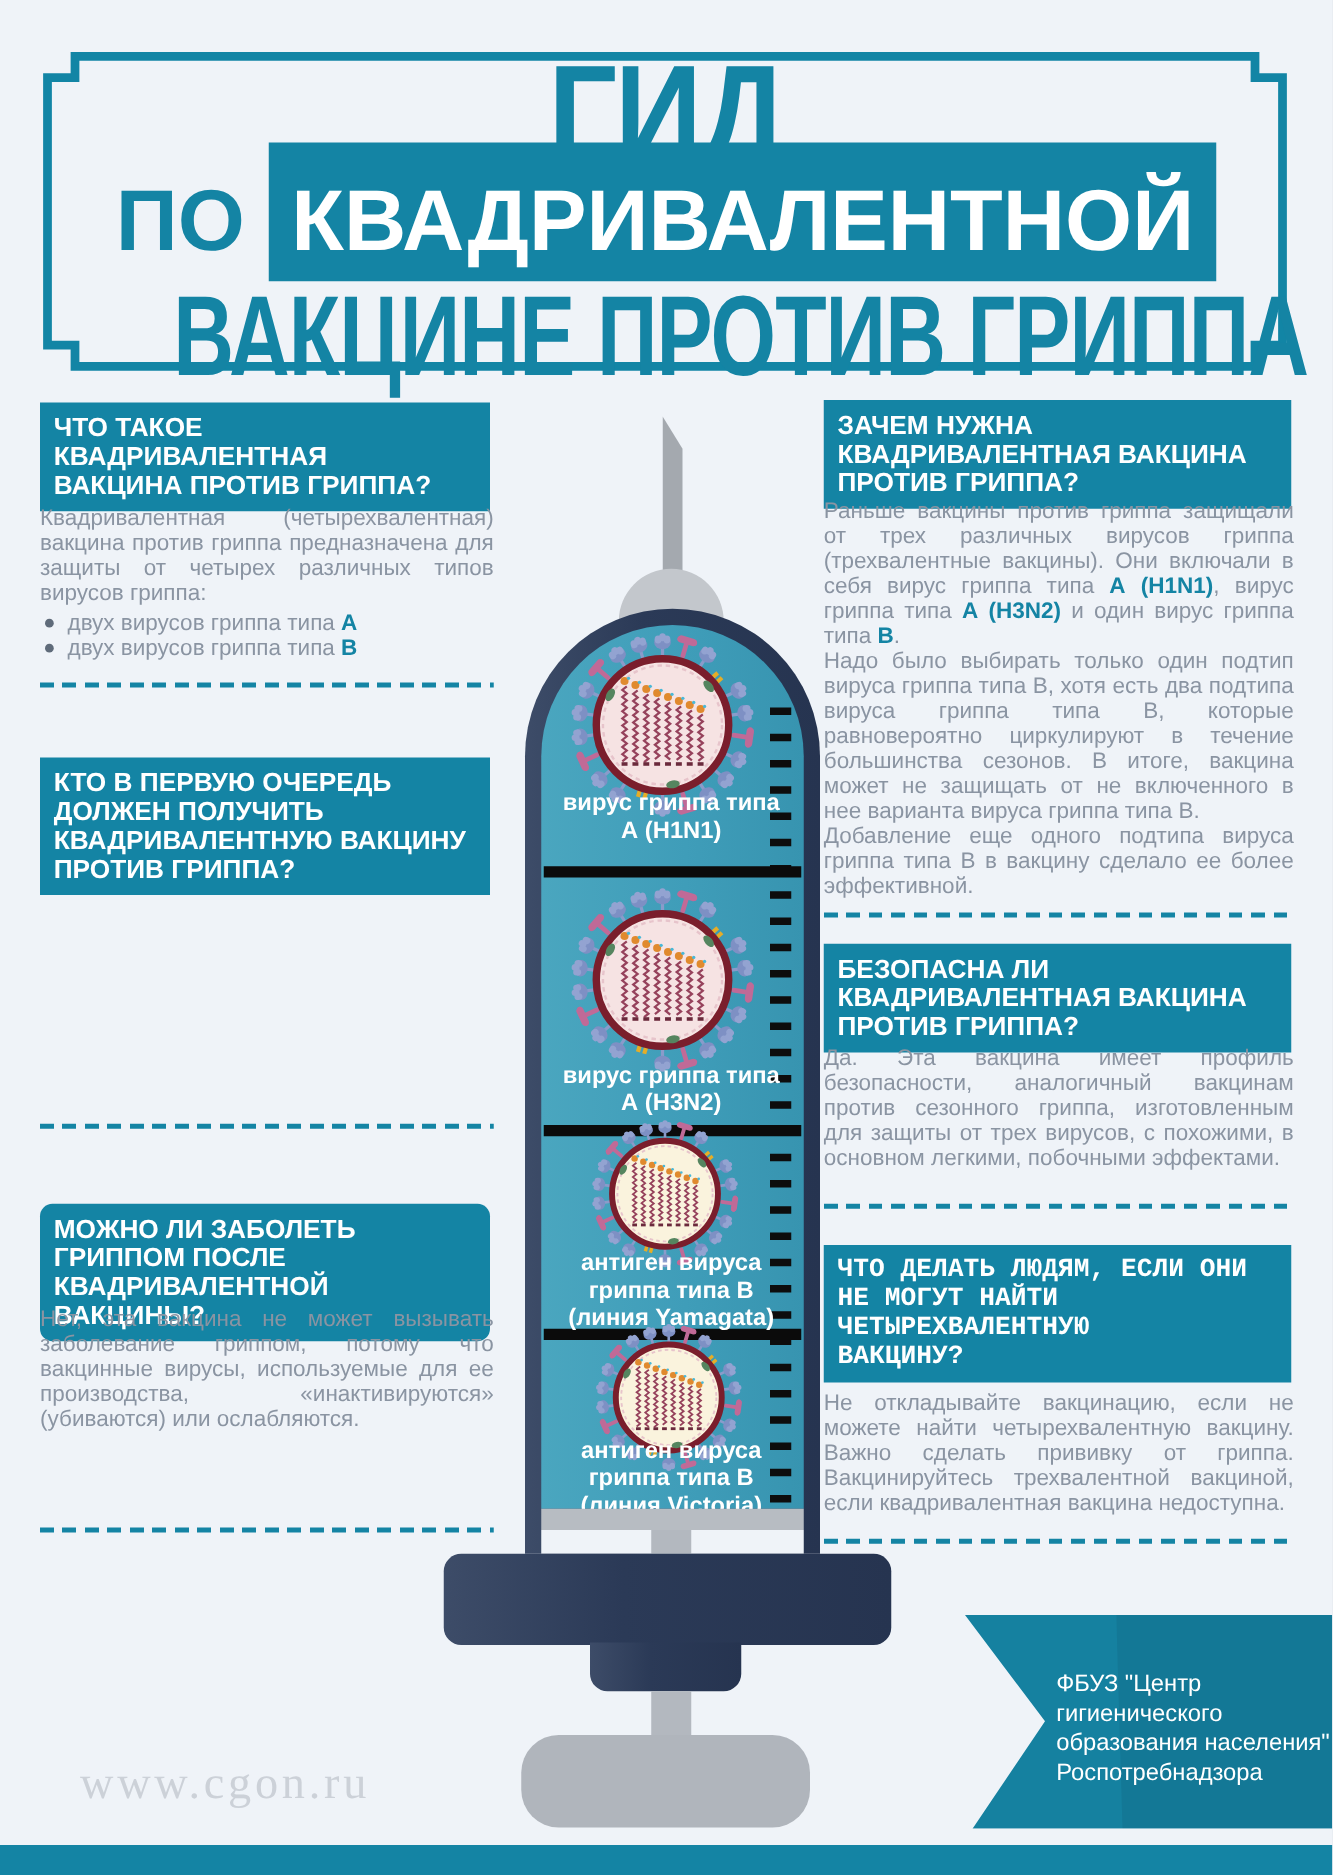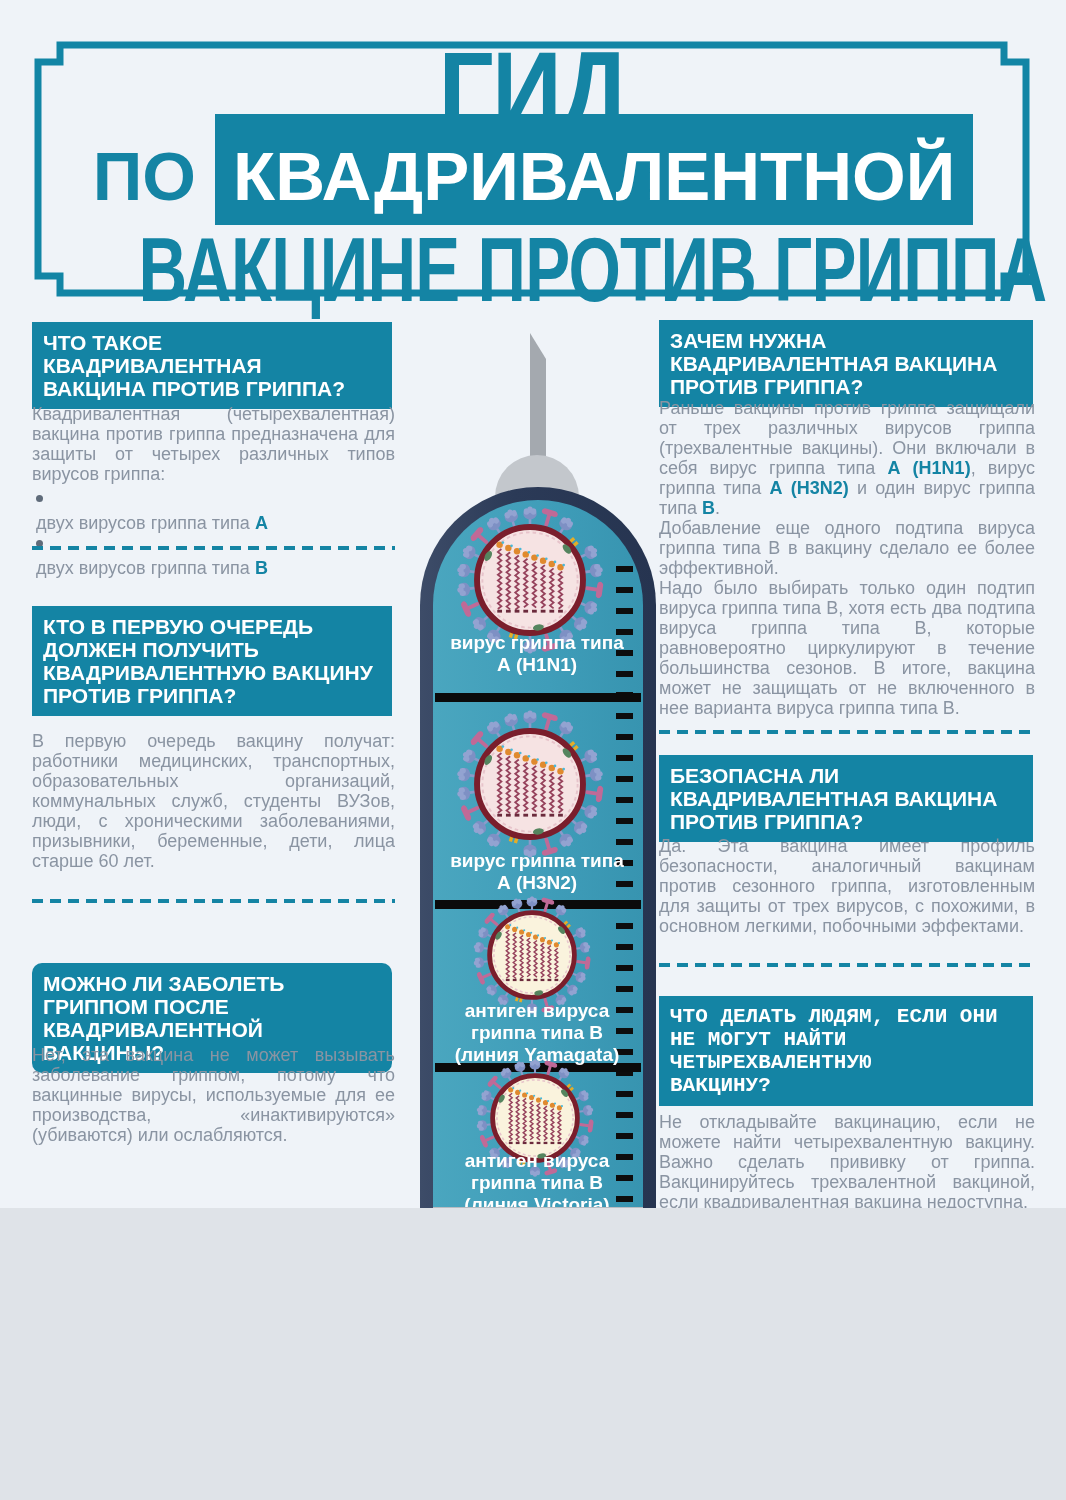--- a/index.html
+++ b/index.html
@@ -5,38 +5,38 @@
   :root{
     --accent:#1484a4;
     --bg:#eff3f8;
     --body-text:#8a94a2;
     --navy1:#3d4c68;
     --navy2:#263450;
     --gray:#b3b8bf;
   }
   html,body{margin:0;padding:0;}
   body{background:#dfe3e8;font-family:"Liberation Sans",sans-serif;}
-  .poster{position:relative;width:1066px;height:1208px;background:var(--bg);overflow:hidden;margin:0 auto;}
+  .poster{position:relative;width:1066px;height:1500px;background:var(--bg);overflow:hidden;margin:0 auto;}
 
   
   .frame-svg{position:absolute;left:0;top:0;}
   .t-line{position:absolute;left:0;width:100%;text-align:center;color:var(--accent);font-weight:bold;white-space:nowrap;}
   .t1{top:36px;font-size:108px;line-height:1;transform:scaleX(.9);letter-spacing:-2px;}
   .t2{top:140px;font-size:69px;line-height:1.08;}
   .t2 .hl-box{background:var(--accent);color:#fff;padding:24px 18px 10px 18px;}
   .t3{top:224px;font-size:91px;line-height:1;transform:scaleX(.74);letter-spacing:-1px;}
 
   
   .hbox{position:absolute;box-sizing:border-box;background:var(--accent);color:#fff;font-weight:bold;
         font-size:21px;line-height:23px;padding:9px 11px;white-space:pre-line;}
   .body{position:absolute;box-sizing:border-box;color:var(--body-text);font-size:18px;line-height:20px;text-align:justify;}
   .body p{margin:0;}
   .body .hl{color:var(--accent);font-weight:bold;}
   ul.blist{list-style:none;margin:4px 0 0 4px;padding:0;text-align:left;}
-  ul.blist li{display:flex;gap:11px;flex-direction:column;}
+  ul.blist li{display:flex;gap:11px;}
   ul.blist .dot{flex:0 0 auto;width:7px;height:7px;border-radius:50%;background:#5f6b7a;margin-top:7px;}
   .dash{position:absolute;height:4px;background:repeating-linear-gradient(90deg,var(--accent) 0 11px,transparent 11px 18px);}
 
   .col-l{left:32px;width:360px;}
   .col-lb{left:32px;width:363px;}
   .col-r{left:659px;width:374px;}
   .col-rb{left:659px;width:376px;}
 
   
   .needle{position:absolute;left:530px;top:333px;}
@@ -106,40 +106,37 @@
           <span><span>двух вирусов гриппа типа </span><span class="hl">В</span></span>
         </li>
     </ul>
   </div>
   <div class="dash" id="l1-dash"></div>
 
   <div class="hbox col-l" id="l2-box">КТО В ПЕРВУЮ ОЧЕРЕДЬ
 ДОЛЖЕН ПОЛУЧИТЬ
 КВАДРИВАЛЕНТНУЮ ВАКЦИНУ
 ПРОТИВ ГРИППА?</div>
-  <div class="body col-lb" id="l2-body">
-    <p><span>В первую очередь вакцину получат: работники медицинских, транспортных, образовательных организаций, коммунальных служб, студенты ВУЗов, люди, с хроническими заболеваниями, призывники, беременные, дети, лица старше 60 лет.</span></p>
-  </div>
   <div class="dash" id="l2-dash"></div>
 
   <div class="hbox col-l" id="l3-box">МОЖНО ЛИ ЗАБОЛЕТЬ
 ГРИППОМ ПОСЛЕ
 КВАДРИВАЛЕНТНОЙ ВАКЦИНЫ?</div>
   <div class="body col-lb" id="l3-body">
     <p><span>Нет, эта вакцина не может вызывать заболевание гриппом, потому что вакцинные вирусы, используемые для ее производства, «инактивируются» (убиваются) или ослабляются.</span></p>
   </div>
   <div class="dash" id="l3-dash"></div>
 
   <div class="hbox col-r" id="r1-box">ЗАЧЕМ НУЖНА
 КВАДРИВАЛЕНТНАЯ ВАКЦИНА
 ПРОТИВ ГРИППА?</div>
   <div class="body col-rb" id="r1-body">
     <p><span>Раньше вакцины против гриппа защищали от трех различных вирусов гриппа (трехвалентные вакцины). Они включали в себя вирус гриппа типа </span><span class="hl">А (H1N1)</span><span>, вирус гриппа типа </span><span class="hl">А (H3N2)</span><span> и один вирус гриппа типа </span><span class="hl">В</span><span>.</span></p>
+    <p><span>Надо было выбирать только один подтип вируса гриппа типа В, хотя есть два подтипа вируса гриппа типа В, которые равновероятно циркулируют в течение большинства сезонов. В итоге, вакцина может не защищать от не включенного в нее варианта вируса гриппа типа В.</span></p>
     <p><span>Добавление еще одного подтипа вируса гриппа типа В в вакцину сделало ее более эффективной.</span></p>
-    <p><span>Надо было выбирать только один подтип вируса гриппа типа В, хотя есть два подтипа вируса гриппа типа В, которые равновероятно циркулируют в течение большинства сезонов. В итоге, вакцина может не защищать от не включенного в нее варианта вируса гриппа типа В.</span></p>
   </div>
   <div class="dash" id="r1-dash"></div>
 
   <div class="hbox col-r" id="r2-box">БЕЗОПАСНА ЛИ
 КВАДРИВАЛЕНТНАЯ ВАКЦИНА
 ПРОТИВ ГРИППА?</div>
   <div class="body col-rb" id="r2-body">
     <p><span>Да. Эта вакцина имеет профиль безопасности, аналогичный вакцинам против сезонного гриппа, изготовленным для защиты от трех вирусов, с похожими, в основном легкими, побочными эффектами.</span></p>
   </div>
   <div class="dash" id="r2-dash"></div>

